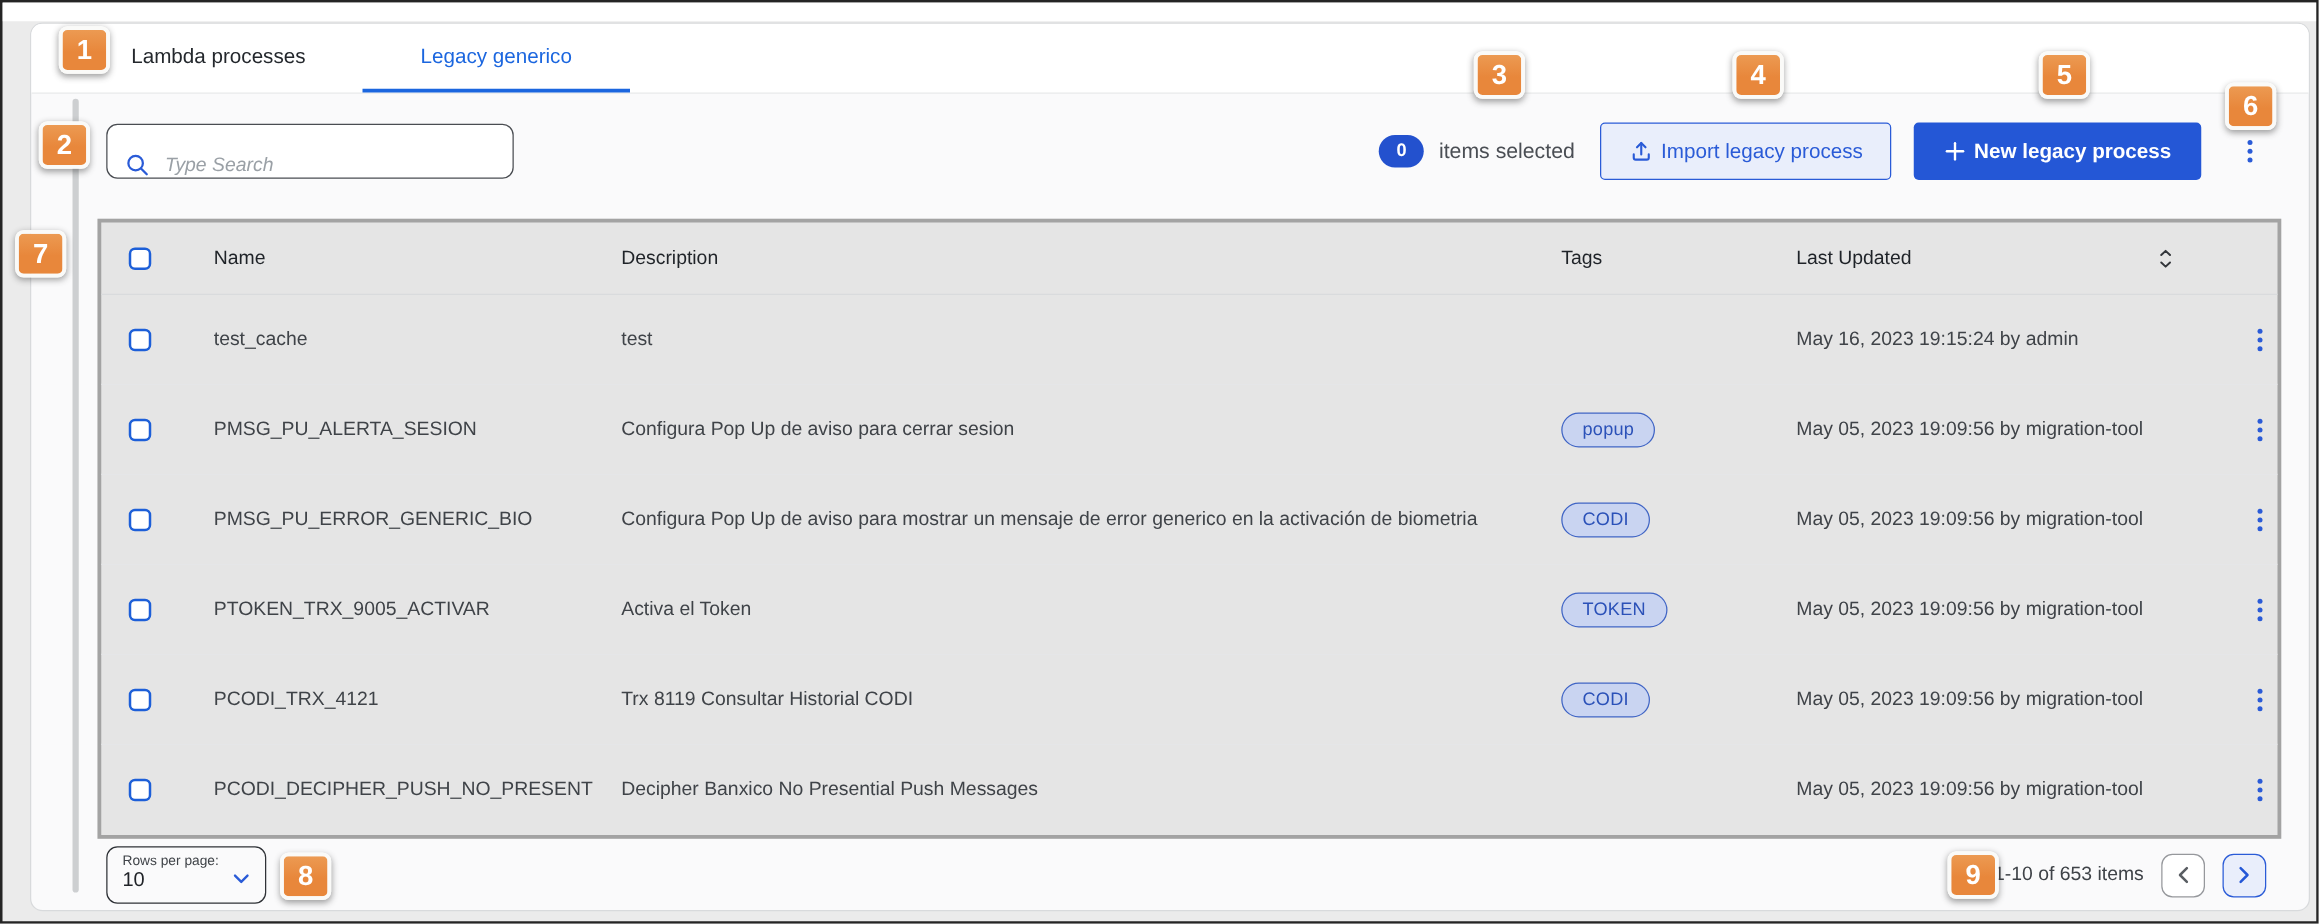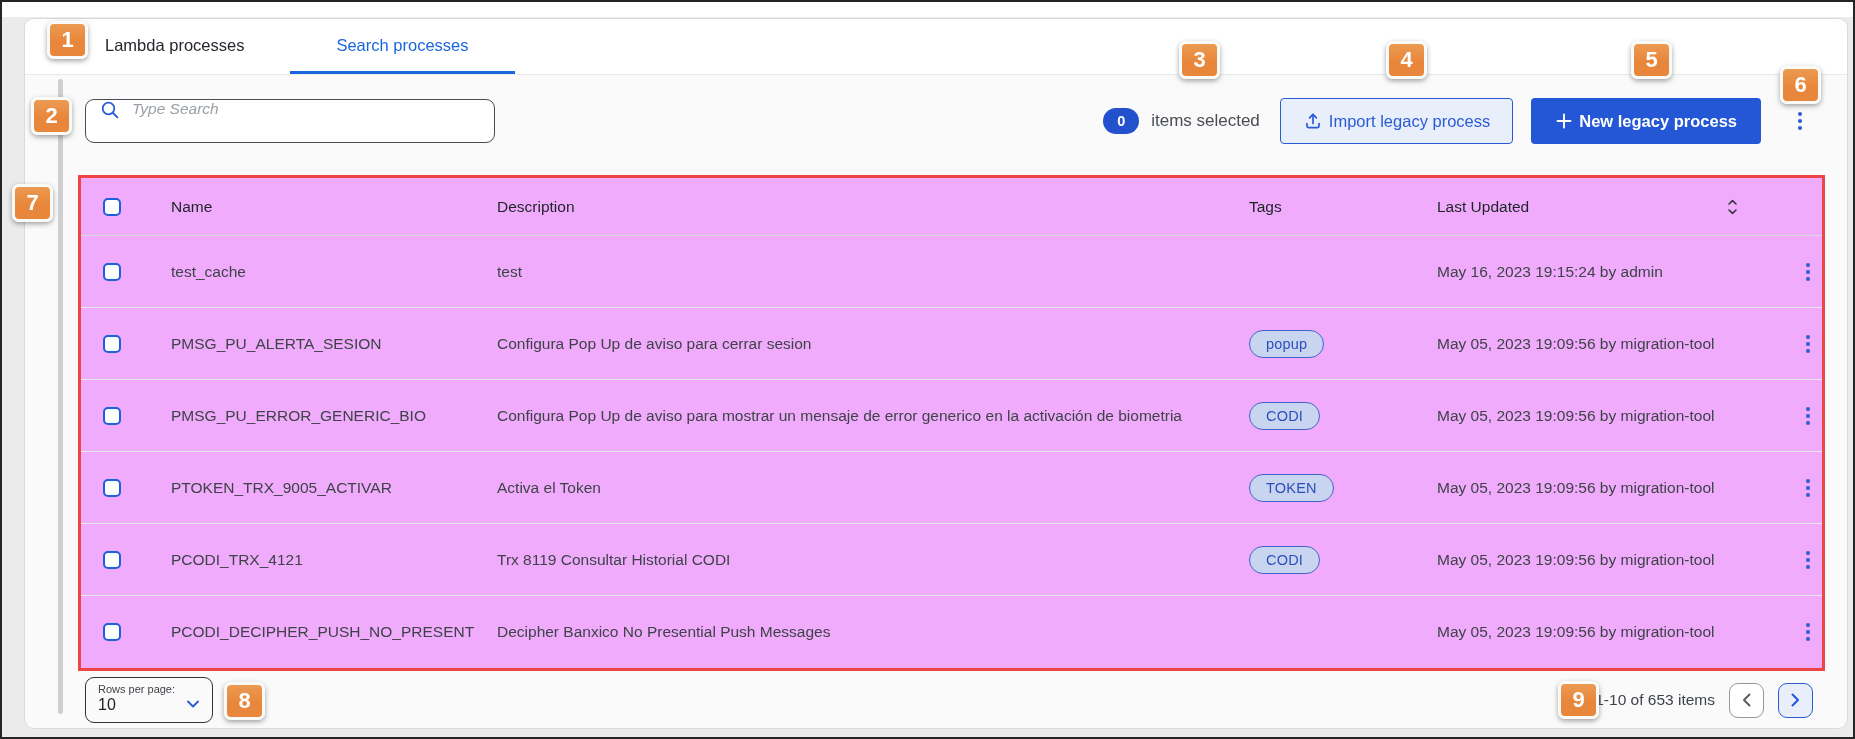--- a/index.html
+++ b/index.html
@@ -22,40 +22,40 @@
   .tab.active { color:#1B66DF; border-bottom-color:#1B66DF; }
 
   .content { position:relative; flex:1; }
 
   .vscrollbar { position:absolute; left:33px; top:4px; bottom:14px; width:5px;
                 background:#CDCFD1; border-radius:3px; }
 
   
   .toolbar { position:absolute; left:60px; right:34px; top:24px; height:44px;
              display:flex; justify-content:space-between; align-items:center; }
-  .search { width:410px; height:44px; background:#fff; border:1.4px solid #4A4D52;
-            border-radius:9px; display:flex; align-items:flex-start; gap:12px; padding:0 14px; }
+  .search { width:326px; height:44px; background:#fff; border:1.4px solid #4A4D52;
+            border-radius:9px; display:flex; align-items:flex-end; gap:12px; padding:0 14px; }
   .search .ph { font-size:15.5px; font-style:italic; color:#9AA0A6; }
 
   .tb-right { display:flex; align-items:center; }
   .count-pill { min-width:36px; height:26px; padding:0 10px; border-radius:13px; background:#2351CE;
                 color:#fff; font-size:14.5px; font-weight:bold; display:flex; align-items:center; justify-content:center; }
   .count-label { margin-left:12px; font-size:17px; color:#4A4E54; }
   .btn { display:flex; align-items:center; gap:6px; height:46px; border-radius:4px;
          font-family:inherit; font-size:16.5px; cursor:pointer; }
   .btn-outline { margin-left:20px; padding:0 22px; background:#E9EEFB; border:1.5px solid #2A5BD7;
                  color:#2A5BD7; font-weight:500; }
   .btn-primary { margin-left:18px; padding:0 24px; background:#2457D6; border:none; color:#fff; font-weight:600; }
   .kebab { margin-left:26px; width:26px; height:30px; display:flex; flex-direction:column;
            align-items:center; justify-content:center; gap:3px; background:none; border:none; cursor:pointer; }
   .kebab i { width:4px; height:4px; border-radius:50%; background:#2A5BD7; }
 
   
   .table { position:absolute; left:53px; top:100px; width:1747px;
-           border:3px solid #ef4444; background:#f0abfc; }
+           border:3px solid #a3a3a3; background:#e5e5e5; }
   .trow { display:grid; grid-template-columns:90px 326px 752px 188px 330px 1fr; align-items:center; }
   .trow.head { height:58px; font-size:15.5px; font-weight:500; color:#1F2328; border-bottom:1px solid #D9DBDD; }
   .trow.data { height:72px; font-size:15.5px; color:#3F4348; border-bottom:1px solid #E5E6E8; }
   .trow.data:last-child { border-bottom:none; }
   .cb { width:18px; height:18px; margin-left:22px; border:2px solid #1D5FD8; border-radius:5px;
         background:#fff; cursor:pointer; }
   .cell-upd { display:flex; align-items:flex-end; }
   .sort-btn { margin-left:auto; margin-right:28px; background:none; border:none; cursor:pointer;
               display:flex; align-items:center; }
   .tag-pill { display:inline-flex; align-items:center; padding:5px 16px; border-radius:999px;
@@ -88,21 +88,21 @@
 </head>
 <body>
 
 <div class="screen">
   <div class="top-strip"></div>
 
   <div class="card">
 
     <div class="tabbar">
       <div class="tab">Lambda processes</div>
-      <div class="tab active">Search processes</div>
+      <div class="tab active">Legacy generico</div>
     </div>
 
     <div class="content">
       <div class="vscrollbar"></div>
 
       <div class="toolbar">
         <div class="search">
           <span style="display:flex">
             <svg width="20" height="20" viewBox="0 0 20 20">
                 <circle cx="8.5" cy="8.5" r="5.8" fill="none" stroke="#2A5BD7" stroke-width="1.8"></circle>

